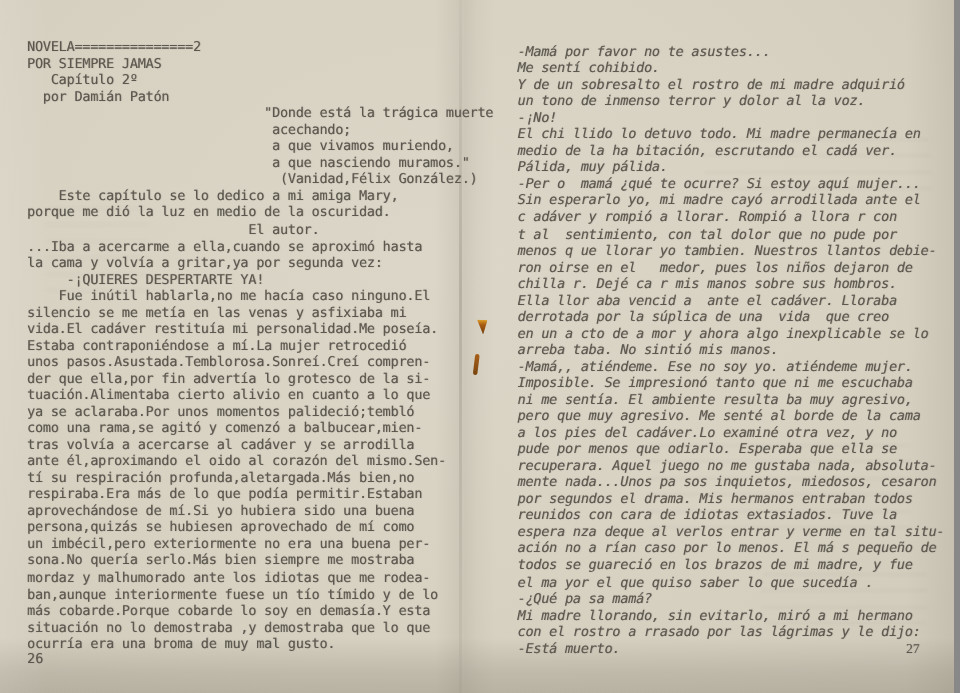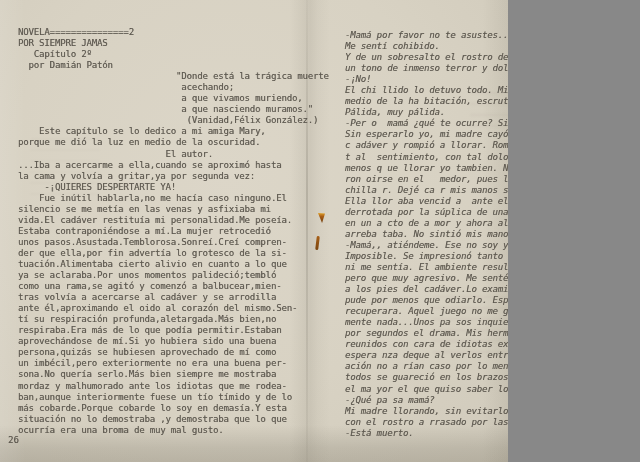--- a/index.html
+++ b/index.html
@@ -1,17 +1,17 @@
 <!DOCTYPE html>
 <html><head>
 <meta charset="utf-8">
 <style>
   html,body{margin:0;padding:0;background:#888;}
   .scan{
-    position:relative;width:508px;height:462px;overflow:hidden;
+    position:relative;width:636px;height:462px;overflow:hidden;
     font-family:"DejaVu Sans Mono",monospace;
     background:
       linear-gradient(90deg, rgba(255,255,255,0.10), rgba(255,255,255,0) 5%),
       linear-gradient(90deg, rgba(0,0,0,0) 95%, rgba(95,90,75,0.10) 100%),
       linear-gradient(180deg, rgba(0,0,0,0) 92%, rgba(105,100,86,0.20) 97%, rgba(118,112,97,0.30) 100%),
       radial-gradient(ellipse at 45% 38%, #dcd6c8 0%, #d8d2c3 55%, #d0cabb 100%);
   }
   .gutter-shade{
     position:absolute;left:290px;top:0;width:40px;height:462px;
     background:linear-gradient(90deg, rgba(0,0,0,0), rgba(110,105,92,0.10) 38%, rgba(138,133,120,0.17) 50%, rgba(110,105,92,0.05) 70%, rgba(0,0,0,0));
@@ -29,21 +29,21 @@
     white-space:pre;
   }
   .left-text{left:18px;top:27px;}
   .right-text{left:345px;top:30px;font-style:italic;}
   .pagenum{
     position:absolute;
     font-family:"DejaVu Sans Mono",monospace;
     font-size:9px;color:#5d584f;
     text-shadow:0.3px 0.3px 0.6px rgba(88,84,76,0.55);
   }
-  .pagenum-left{left:8px;top:435px;}
+  .pagenum-left{left:18px;top:435px;}
   .pagenum-right{left:604px;top:427px;font-family:Liberation Serif, serif;}
   .speck-a{
     position:absolute;left:318px;top:213px;width:7px;height:10px;
     background:linear-gradient(180deg,#e0a22b 0%,#a85c14 35%,#6e3c0c 100%);
     clip-path:polygon(0 0,100% 5%,58% 100%);
   }
   .speck-b{
     position:absolute;left:316px;top:236px;width:3px;height:14px;
     background:linear-gradient(180deg,#a86018,#7a450f);
     border-radius:1.5px;transform:rotate(7deg);

